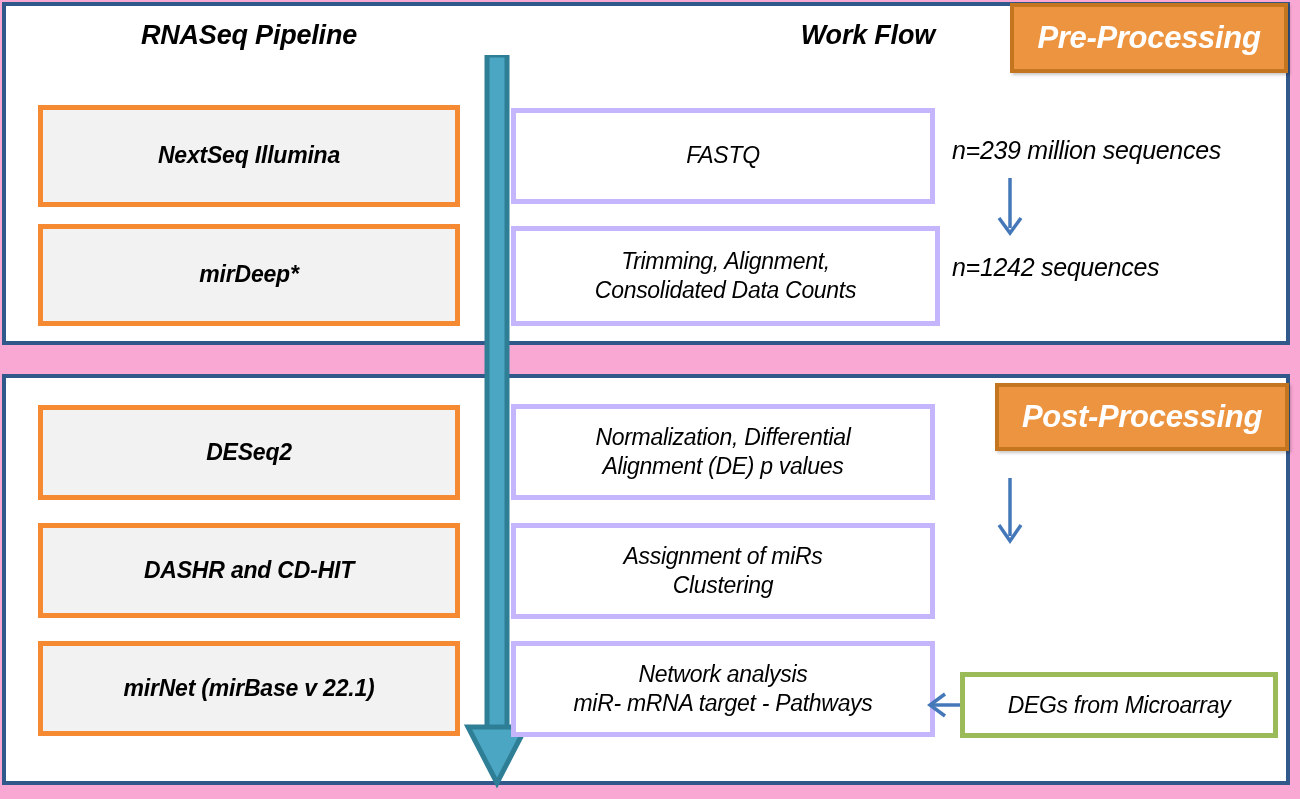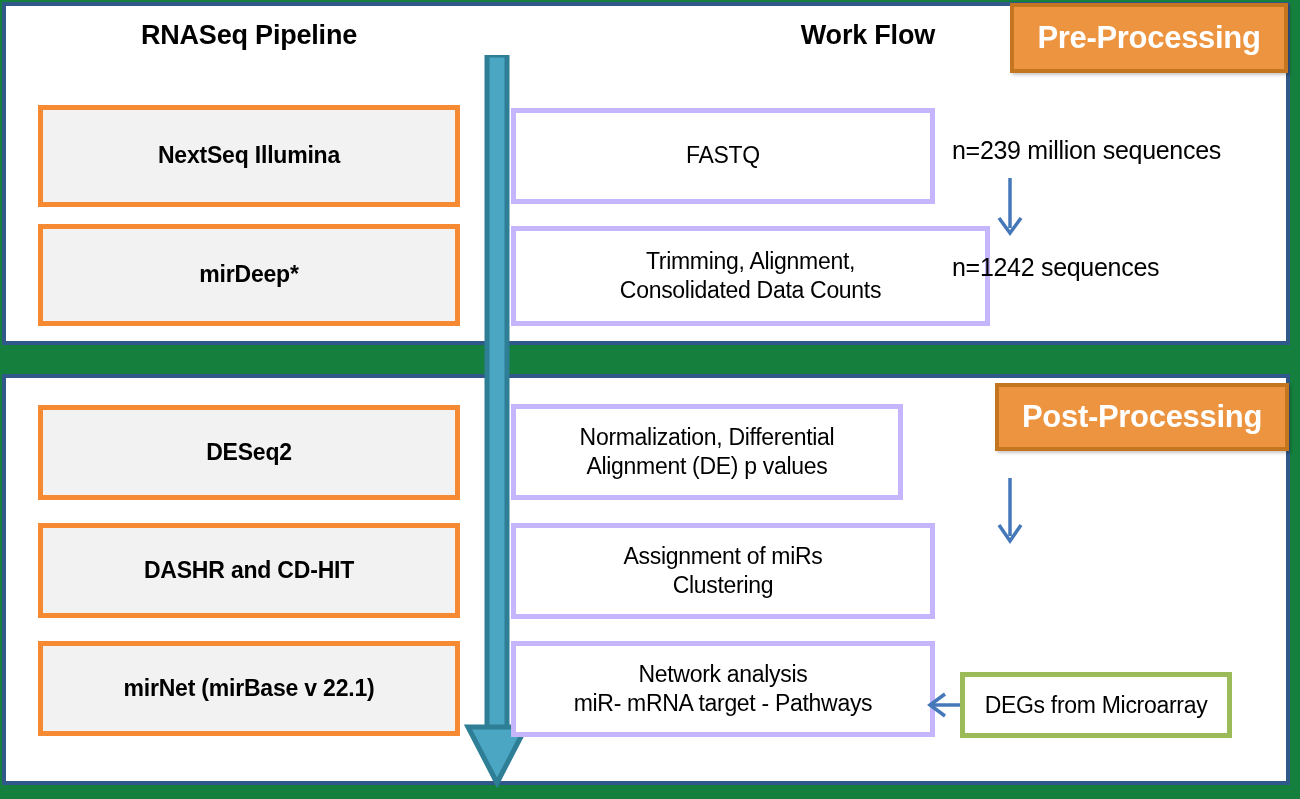--- a/index.html
+++ b/index.html
@@ -7,22 +7,23 @@
     padding: 0;
     background: #ffffff;
   }
   body {
     font-family: "Liberation Sans", sans-serif;
   }
   #stage {
     position: relative;
     width: 1300px;
     height: 799px;
-    background: #15803d;
+    background: #f9a8d4;
     overflow: hidden;
+    font-style: italic;
   }
 
   
   .section-frame {
     position: absolute;
     box-sizing: border-box;
     border: 4px solid #31588A;
     background: #ffffff;
   }
   #frame-pre  { left: 2px;  top: 2px;   width: 1288px; height: 343px; }
@@ -116,21 +117,21 @@
   
   .blue-arrow-svg { position: absolute; pointer-events: none; }
   #arrow-pre-down  { left: 985px; top: 178px; width: 50px; height: 62px; }
   #arrow-post-down { left: 985px; top: 478px; width: 50px; height: 72px; }
   #arrow-deg-left  { left: 925px; top: 688px; width: 46px; height: 34px; }
 
   
   #deg-box {
     position: absolute;
     box-sizing: border-box;
-    left: 960px; top: 672px; width: 272px; height: 66px;
+    left: 960px; top: 672px; width: 318px; height: 66px;
     border: 5px solid #9BBB59;
     background: #ffffff;
     display: flex;
     align-items: center;
     justify-content: center;
     font-size: 23px;
     color: #000000;
     letter-spacing: -0.3px;
   }
 </style>
@@ -156,21 +157,21 @@
   </div>
   <div class="tool-box" style="left:38px; top:224px; width:422px; height:102px;">
     <span>mirDeep*</span>
   </div>
 
   <div class="flow-box" style="left:511px; top:108px; width:424px; height:96px;">
     <span>
       <span>FASTQ</span>
     </span>
   </div>
-  <div class="flow-box" style="left:511px; top:226px; width:479px; height:100px;">
+  <div class="flow-box" style="left:511px; top:226px; width:429px; height:100px;">
     <span>
       <span>Trimming, Alignment,</span><br>
       <span>Consolidated Data Counts</span>
     </span>
   </div>
 
   <div class="stage-badge" id="badge-pre">
     <span>Pre-Processing</span>
   </div>
 
@@ -186,21 +187,21 @@
   <div class="tool-box" style="left:38px; top:405px; width:422px; height:95px;">
     <span>DESeq2</span>
   </div>
   <div class="tool-box" style="left:38px; top:523px; width:422px; height:95px;">
     <span>DASHR   and   CD-HIT</span>
   </div>
   <div class="tool-box" style="left:38px; top:641px; width:422px; height:95px;">
     <span>mirNet (mirBase v 22.1)</span>
   </div>
 
-  <div class="flow-box" style="left:511px; top:404px; width:392px; height:96px;">
+  <div class="flow-box" style="left:511px; top:404px; width:424px; height:96px;">
     <span>
       <span>Normalization, Differential</span><br>
       <span>Alignment (DE) p values</span>
     </span>
   </div>
   <div class="flow-box" style="left:511px; top:523px; width:424px; height:96px;">
     <span>
       <span>Assignment of miRs</span><br>
       <span>Clustering</span>
     </span>

